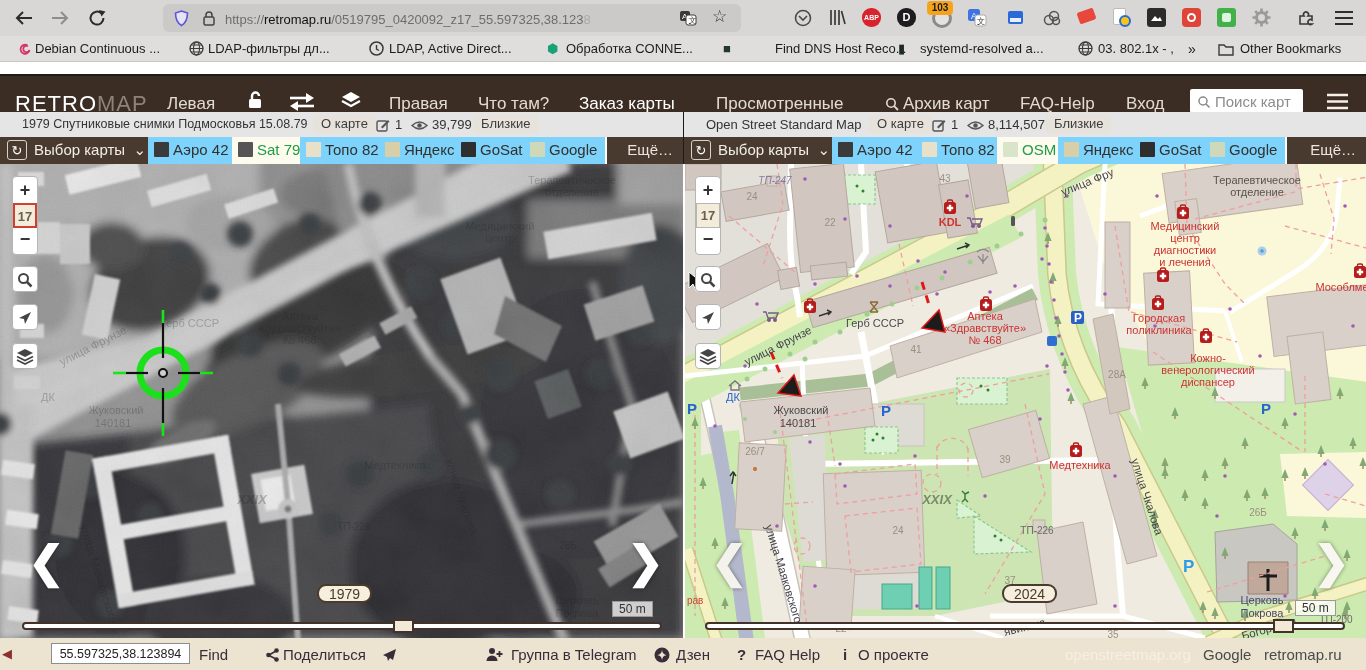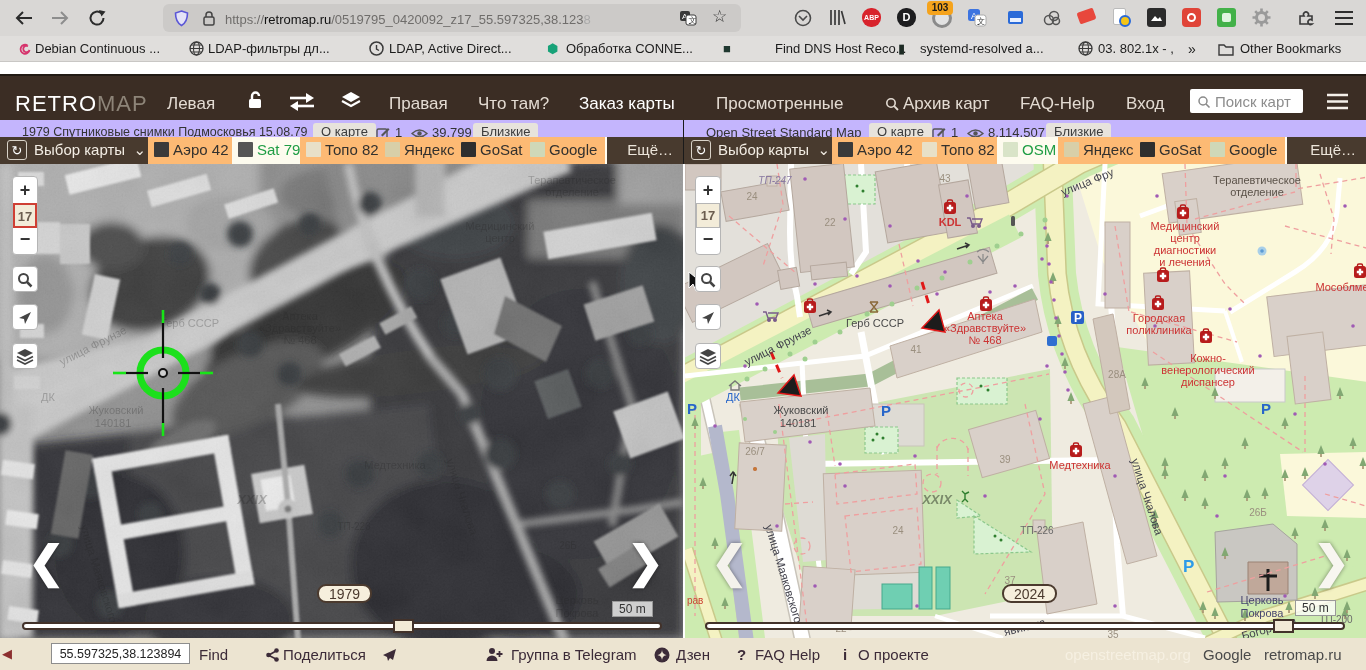--- a/index.html
+++ b/index.html
@@ -14,26 +14,26 @@
   .bm { position:absolute; top:5px; white-space:nowrap; }
 
   
   #siteheader { left:0; top:62px; width:1366px; height:50px; background:#3b2d24; border-top:2px solid #211a14;margin-top:12px; }
   #logo { left:15px; top:15px; font-size:22px; letter-spacing:1px; color:#fff; font-weight:400; }
   #logo span { color:#8d8478; }
   .nav { position:absolute; top:18px; font-size:17px; color:#e3dbd2; white-space:nowrap; }
   #hsearch { left:1190px; top:13px; width:113px; height:24px; background:#fff; border-radius:2px; font-size:14px; color:#999; padding:3px 4px 0 4px; }
 
   
-  .inforow { top:120px; width:683px; height:25px; background:#c4b5fd; font-size:13px; color:#333; }
+  .inforow { top:112px; width:683px; height:25px; background:#e5e5e5; font-size:13px; color:#333; }
   .pill { position:absolute; top:3px; height:18px; background:#e7e3dc; border-radius:3px; font-size:13px; color:#3c3c3c; padding:1px 8px 0 8px; }
 
   
   .typerow { top:137px; width:683px; height:27px; background:#483a2e; }
-  .mbtn { position:absolute; top:0; height:27px; background:#fdba74; font-size:15px; color:#33312e; padding:4px 8px 0 6px; white-space:nowrap; border-right:2px solid #fffef2; }
+  .mbtn { position:absolute; top:0; height:27px; background:#7dd3fc; font-size:15px; color:#33312e; padding:4px 8px 0 6px; white-space:nowrap; border-right:2px solid #fffef2; }
   .mbtn .th { display:inline-block; width:15px; height:15px; vertical-align:-2px; margin-right:4px; border-radius:1px; }
   .selbtn { left:0px; top:0; width:148px; color:#f3ede4; font-size:15px; padding-top:4px; }
   .refr { position:absolute; left:7px; top:3px; width:20px; height:20px; border:1px solid #d8d2c8; border-radius:3px; color:#fff; font-size:13px; text-align:center; line-height:19px; }
   .more { position:absolute; right:10px; top:4px; color:#ece5da; font-size:15px; }
 
   
   .mappane { top:164px; width:683px; height:474px; overflow:hidden; }
 
   
   .lctrl { position:absolute; background:#fff; border:1px solid #b5b5b5; border-radius:4px; width:26px; text-align:center; color:#333; }

